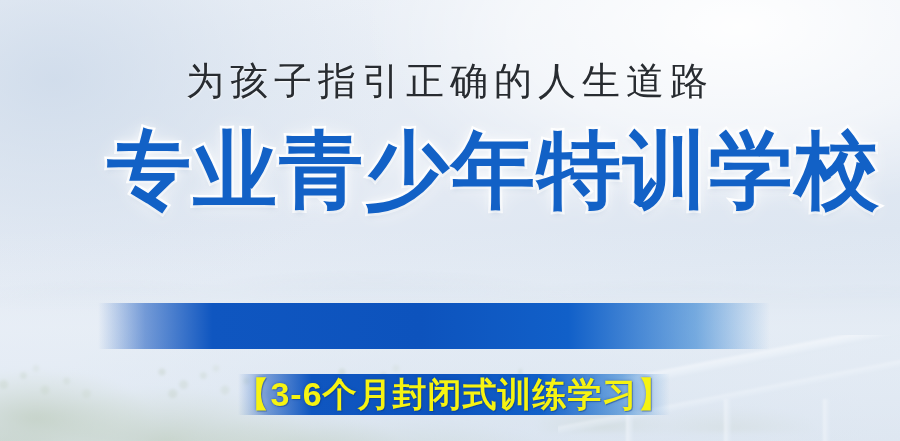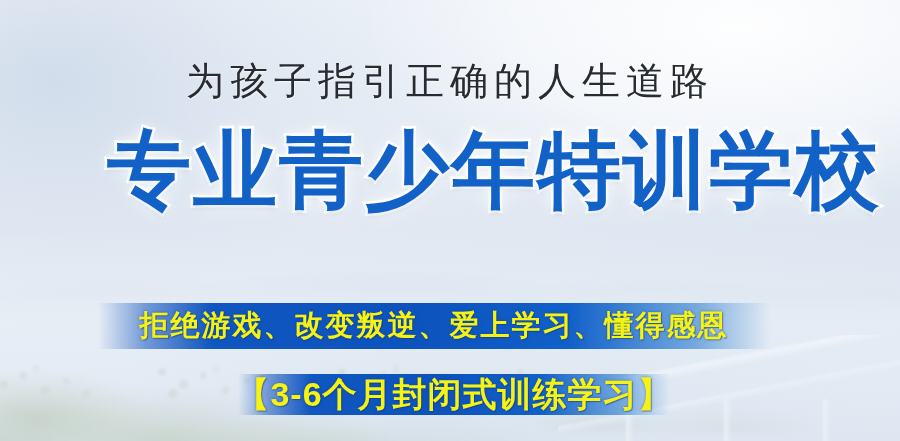--- a/index.html
+++ b/index.html
@@ -284,21 +284,20 @@
   <div class="bg-haze"></div>
 
   <div class="content">
 
     <div class="headline">为孩子指引正确的人生道路</div>
 
     <div class="title">专业青少年特训学校</div>
 
     <div class="ribbon ribbon-slogan">
       <div class="ribbon-bg"></div>
-      <div class="ribbon-text">拒绝游戏、改变叛逆、爱上学习、懂得感恩</div>
     </div>
 
     <div class="ribbon ribbon-duration">
       <div class="ribbon-bg"></div>
       <div class="ribbon-text">【3-6个月封闭式训练学习】</div>
     </div>
 
   </div>
 </div>
 

